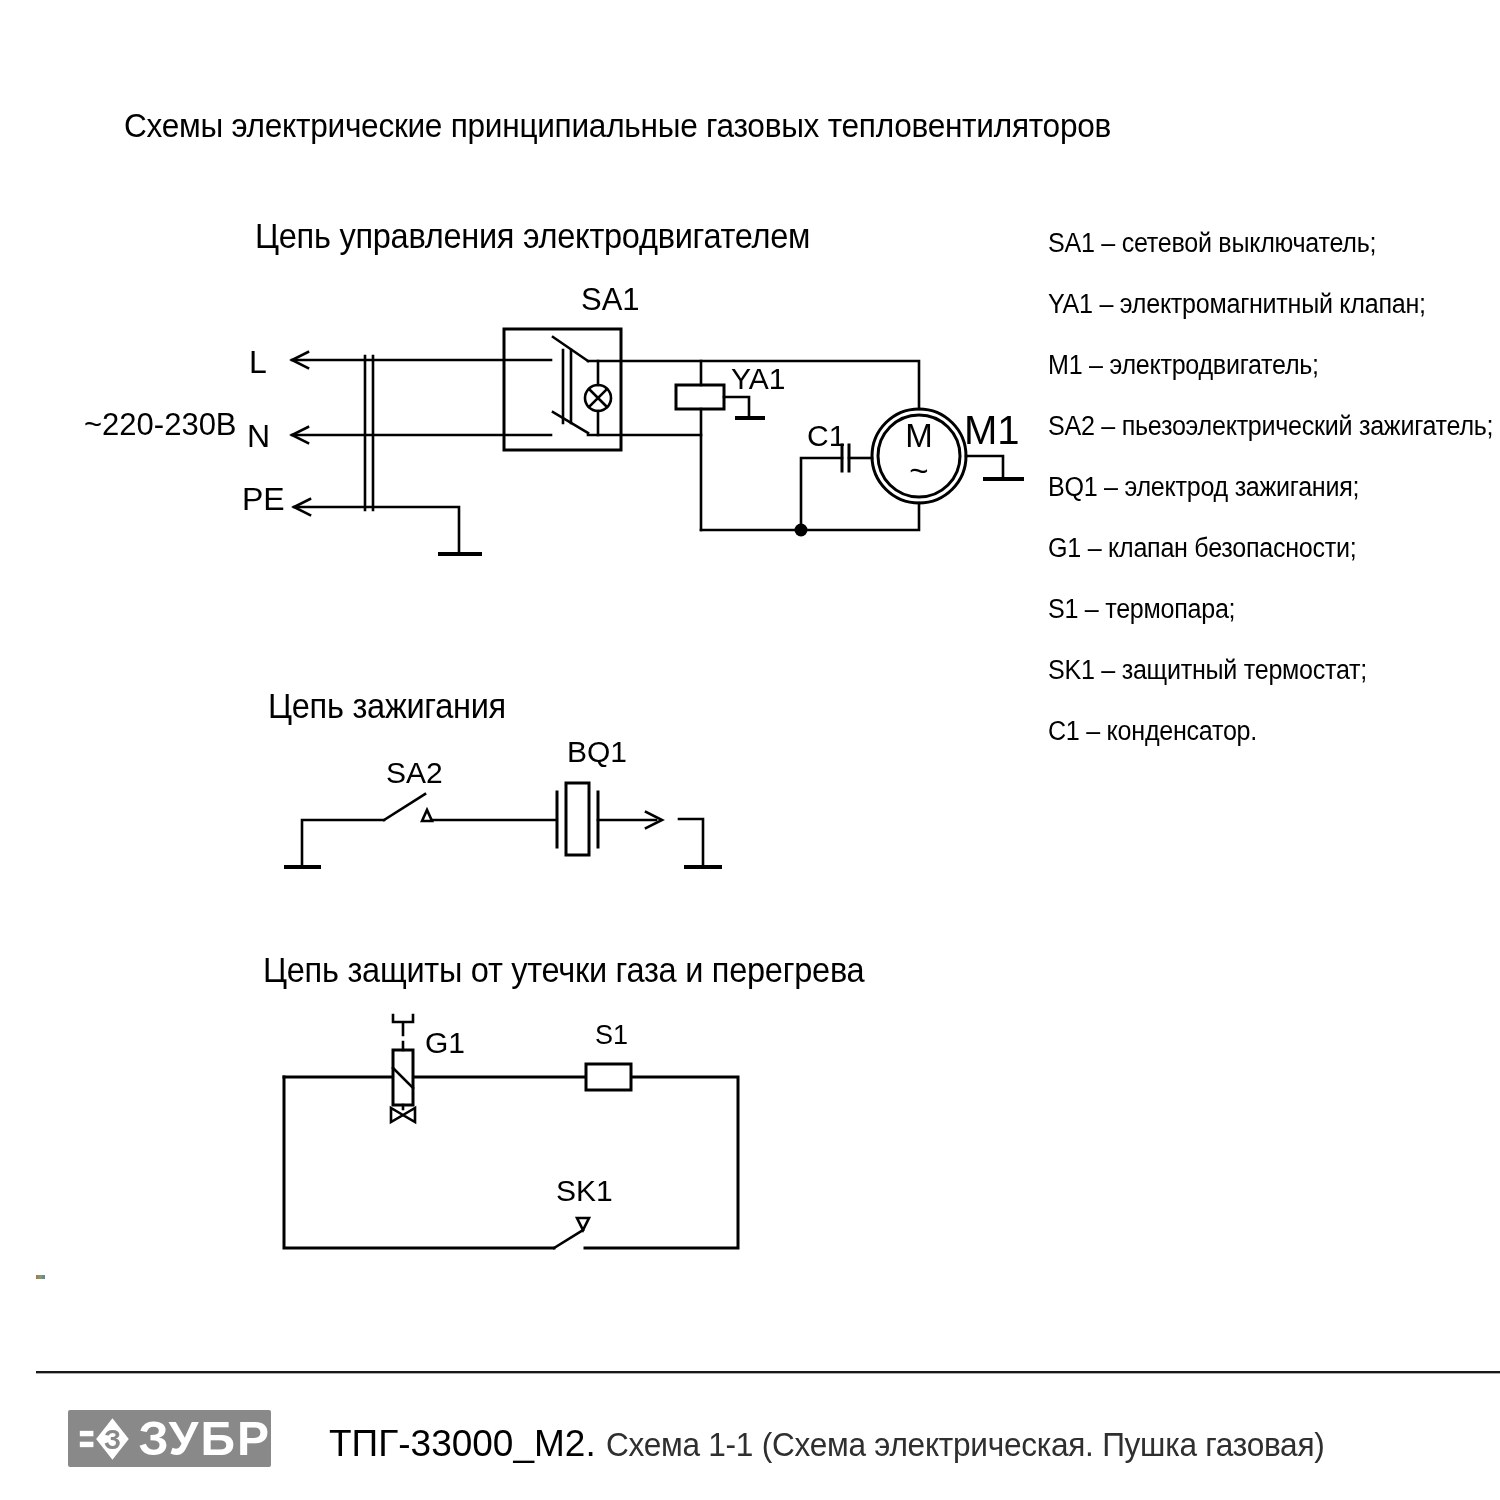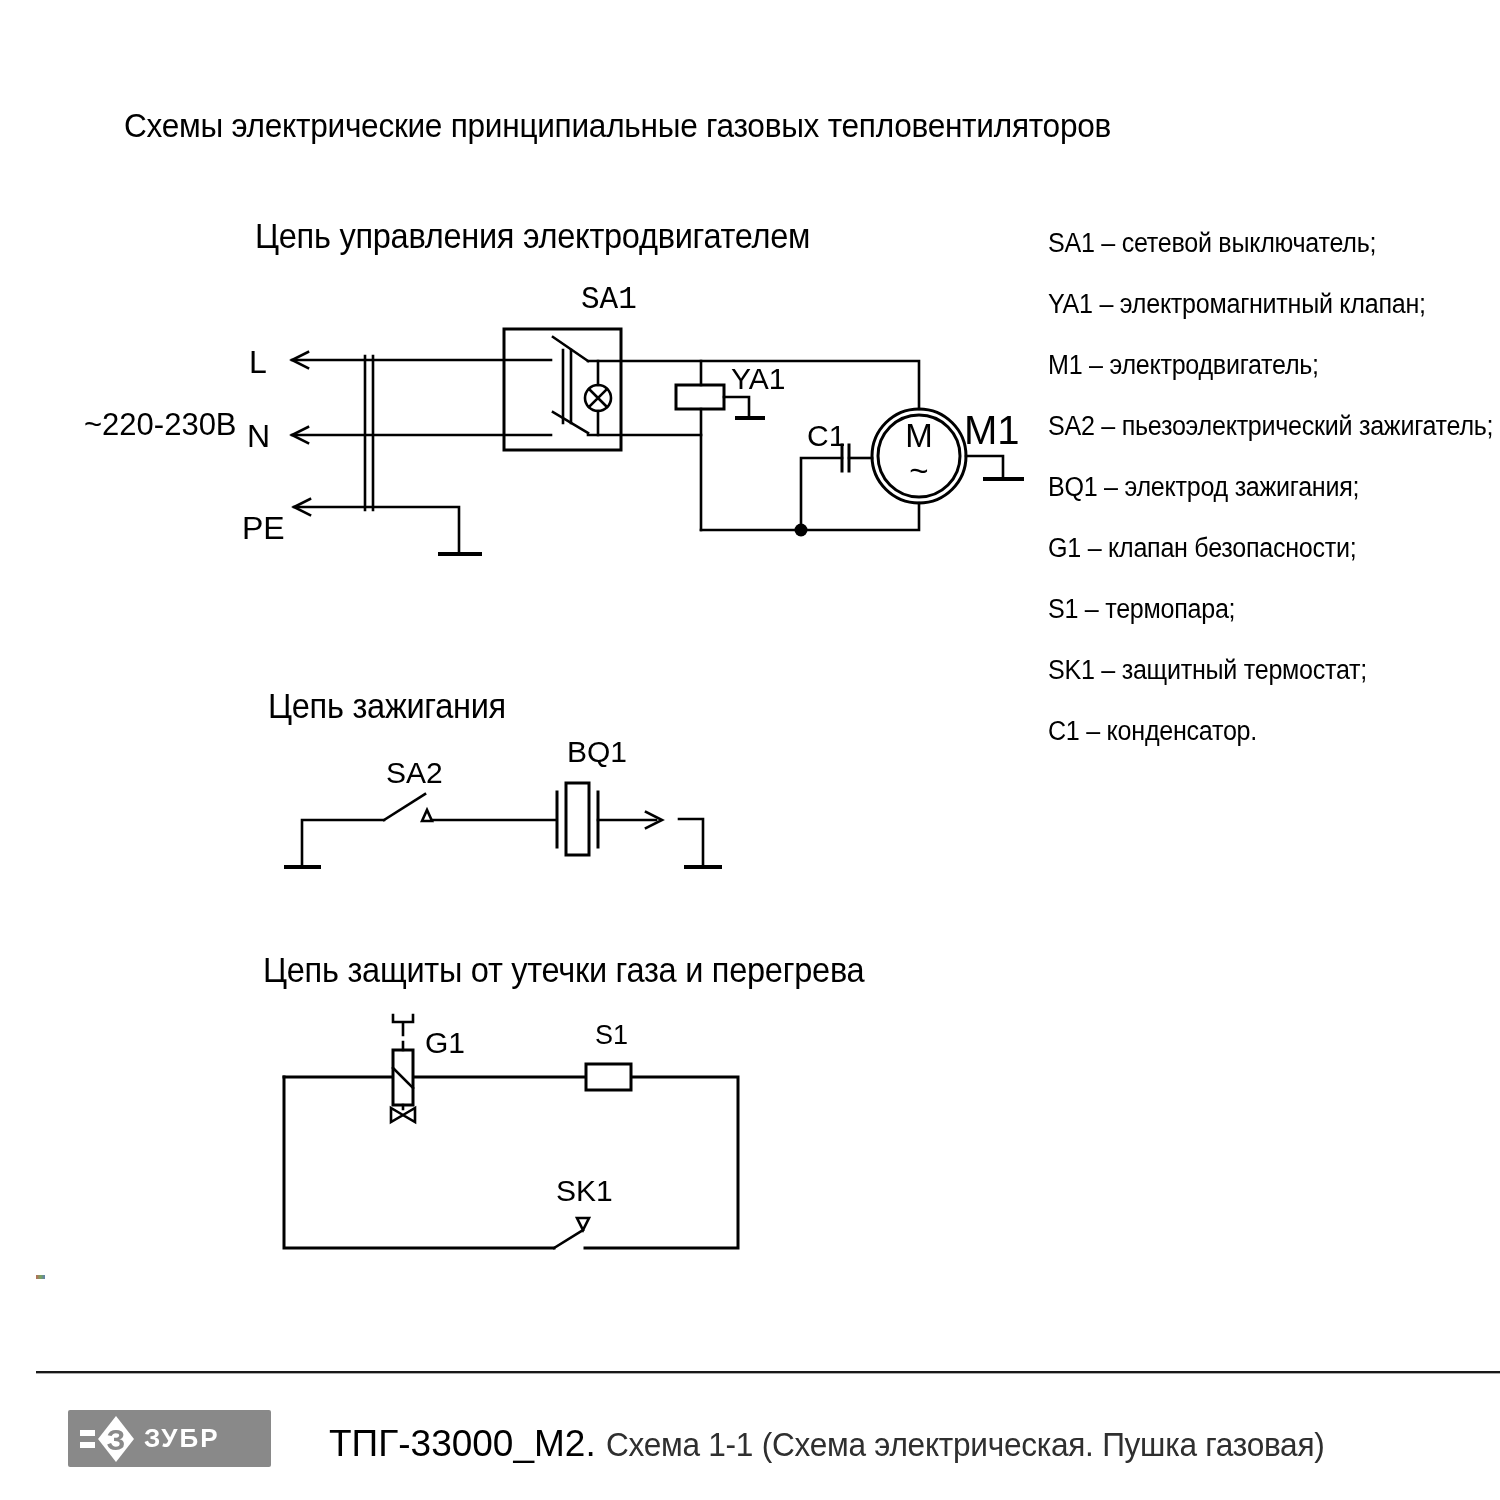--- a/index.html
+++ b/index.html
@@ -15,21 +15,21 @@
   svg.wires .t3{stroke-width:3;}
   svg.wires .t4{stroke-width:4;}
   svg.wires .dot{fill:#000;stroke:none;}
   svg.wires .rdot{stroke:none;}
   .sep1{position:absolute;left:0;top:1371px;width:1500px;height:2px;background:#181818;}
   .sep2{position:absolute;left:0;top:1373px;width:1500px;height:1px;background:#ababab;}
   .artifact{position:absolute;left:0;top:1275px;width:9px;height:4px;
             background:linear-gradient(90deg,#b96a5a,#7aa45e,#5d7fb0);}
   .logo{position:absolute;left:32px;top:1410px;width:203px;height:57px;background:#898989;
         border-radius:2px;display:flex;align-items:center;padding-left:10px;box-sizing:border-box;}
-  .logo .brand{color:#fff;font-weight:bold;font-size:26px;letter-spacing:2px;margin-left:6px;}
+  .logo .brand{color:#fff;font-weight:bold;font-size:48px;letter-spacing:2px;margin-left:6px;}
   .foottext{position:absolute;left:293px;top:1423px;white-space:nowrap;}
   .foottext .model{font-size:37px;font-weight:normal;color:#000;}
   .foottext .caption{font-size:34px;font-weight:normal;color:#2f2f2f;margin-left:10px;}
   .lg{font-size:27px;}
 </style>
 </head>
 <body>
 
 <div class="page">
 
@@ -111,23 +111,23 @@
 
   <div class="abs cond" style="left:88px;top:106px;font-size:34px;">Схемы электрические принципиальные газовых тепловентиляторов</div>
 
   <div class="abs cond" style="left:219px;top:216px;font-size:35px;">Цепь управления электродвигателем</div>
   <div class="abs cond" style="left:232px;top:686px;font-size:35px;">Цепь зажигания</div>
   <div class="abs cond" style="left:227px;top:950px;font-size:35px;">Цепь защиты от утечки газа и перегрева</div>
 
   <div class="abs" style="left:48px;top:407px;font-size:31px;">~220-230В</div>
   <div class="abs" style="left:213px;top:344px;font-size:32px;">L</div>
   <div class="abs" style="left:211px;top:418px;font-size:32px;">N</div>
-  <div class="abs" style="left:206px;top:510px;font-size:32px;text-align:right;">PE</div>
+  <div class="abs" style="left:206px;top:481px;font-size:32px;text-align:right;">PE</div>
 
-  <div class="abs" style="left:545px;top:282px;font-size:31px;font-family:Liberation Mono, monospace;">SA1</div>
+  <div class="abs" style="left:545px;top:282px;font-size:31px;">SA1</div>
   <div class="abs" style="left:695px;top:362px;font-size:30px;">YA1</div>
   <div class="abs" style="left:771px;top:419px;font-size:30px;">C1</div>
   <div class="abs" style="left:928px;top:408px;font-size:40px;">M1</div>
   <div class="abs ctr" style="left:883px;top:417px;font-size:33px;">M</div>
   <div class="abs ctr" style="left:883px;top:452px;font-size:33px;">~</div>
 
   <div class="abs" style="left:350px;top:756px;font-size:30px;">SA2</div>
   <div class="abs" style="left:531px;top:735px;font-size:30px;">BQ1</div>
 
   <div class="abs" style="left:389px;top:1026px;font-size:30px;">G1</div>

